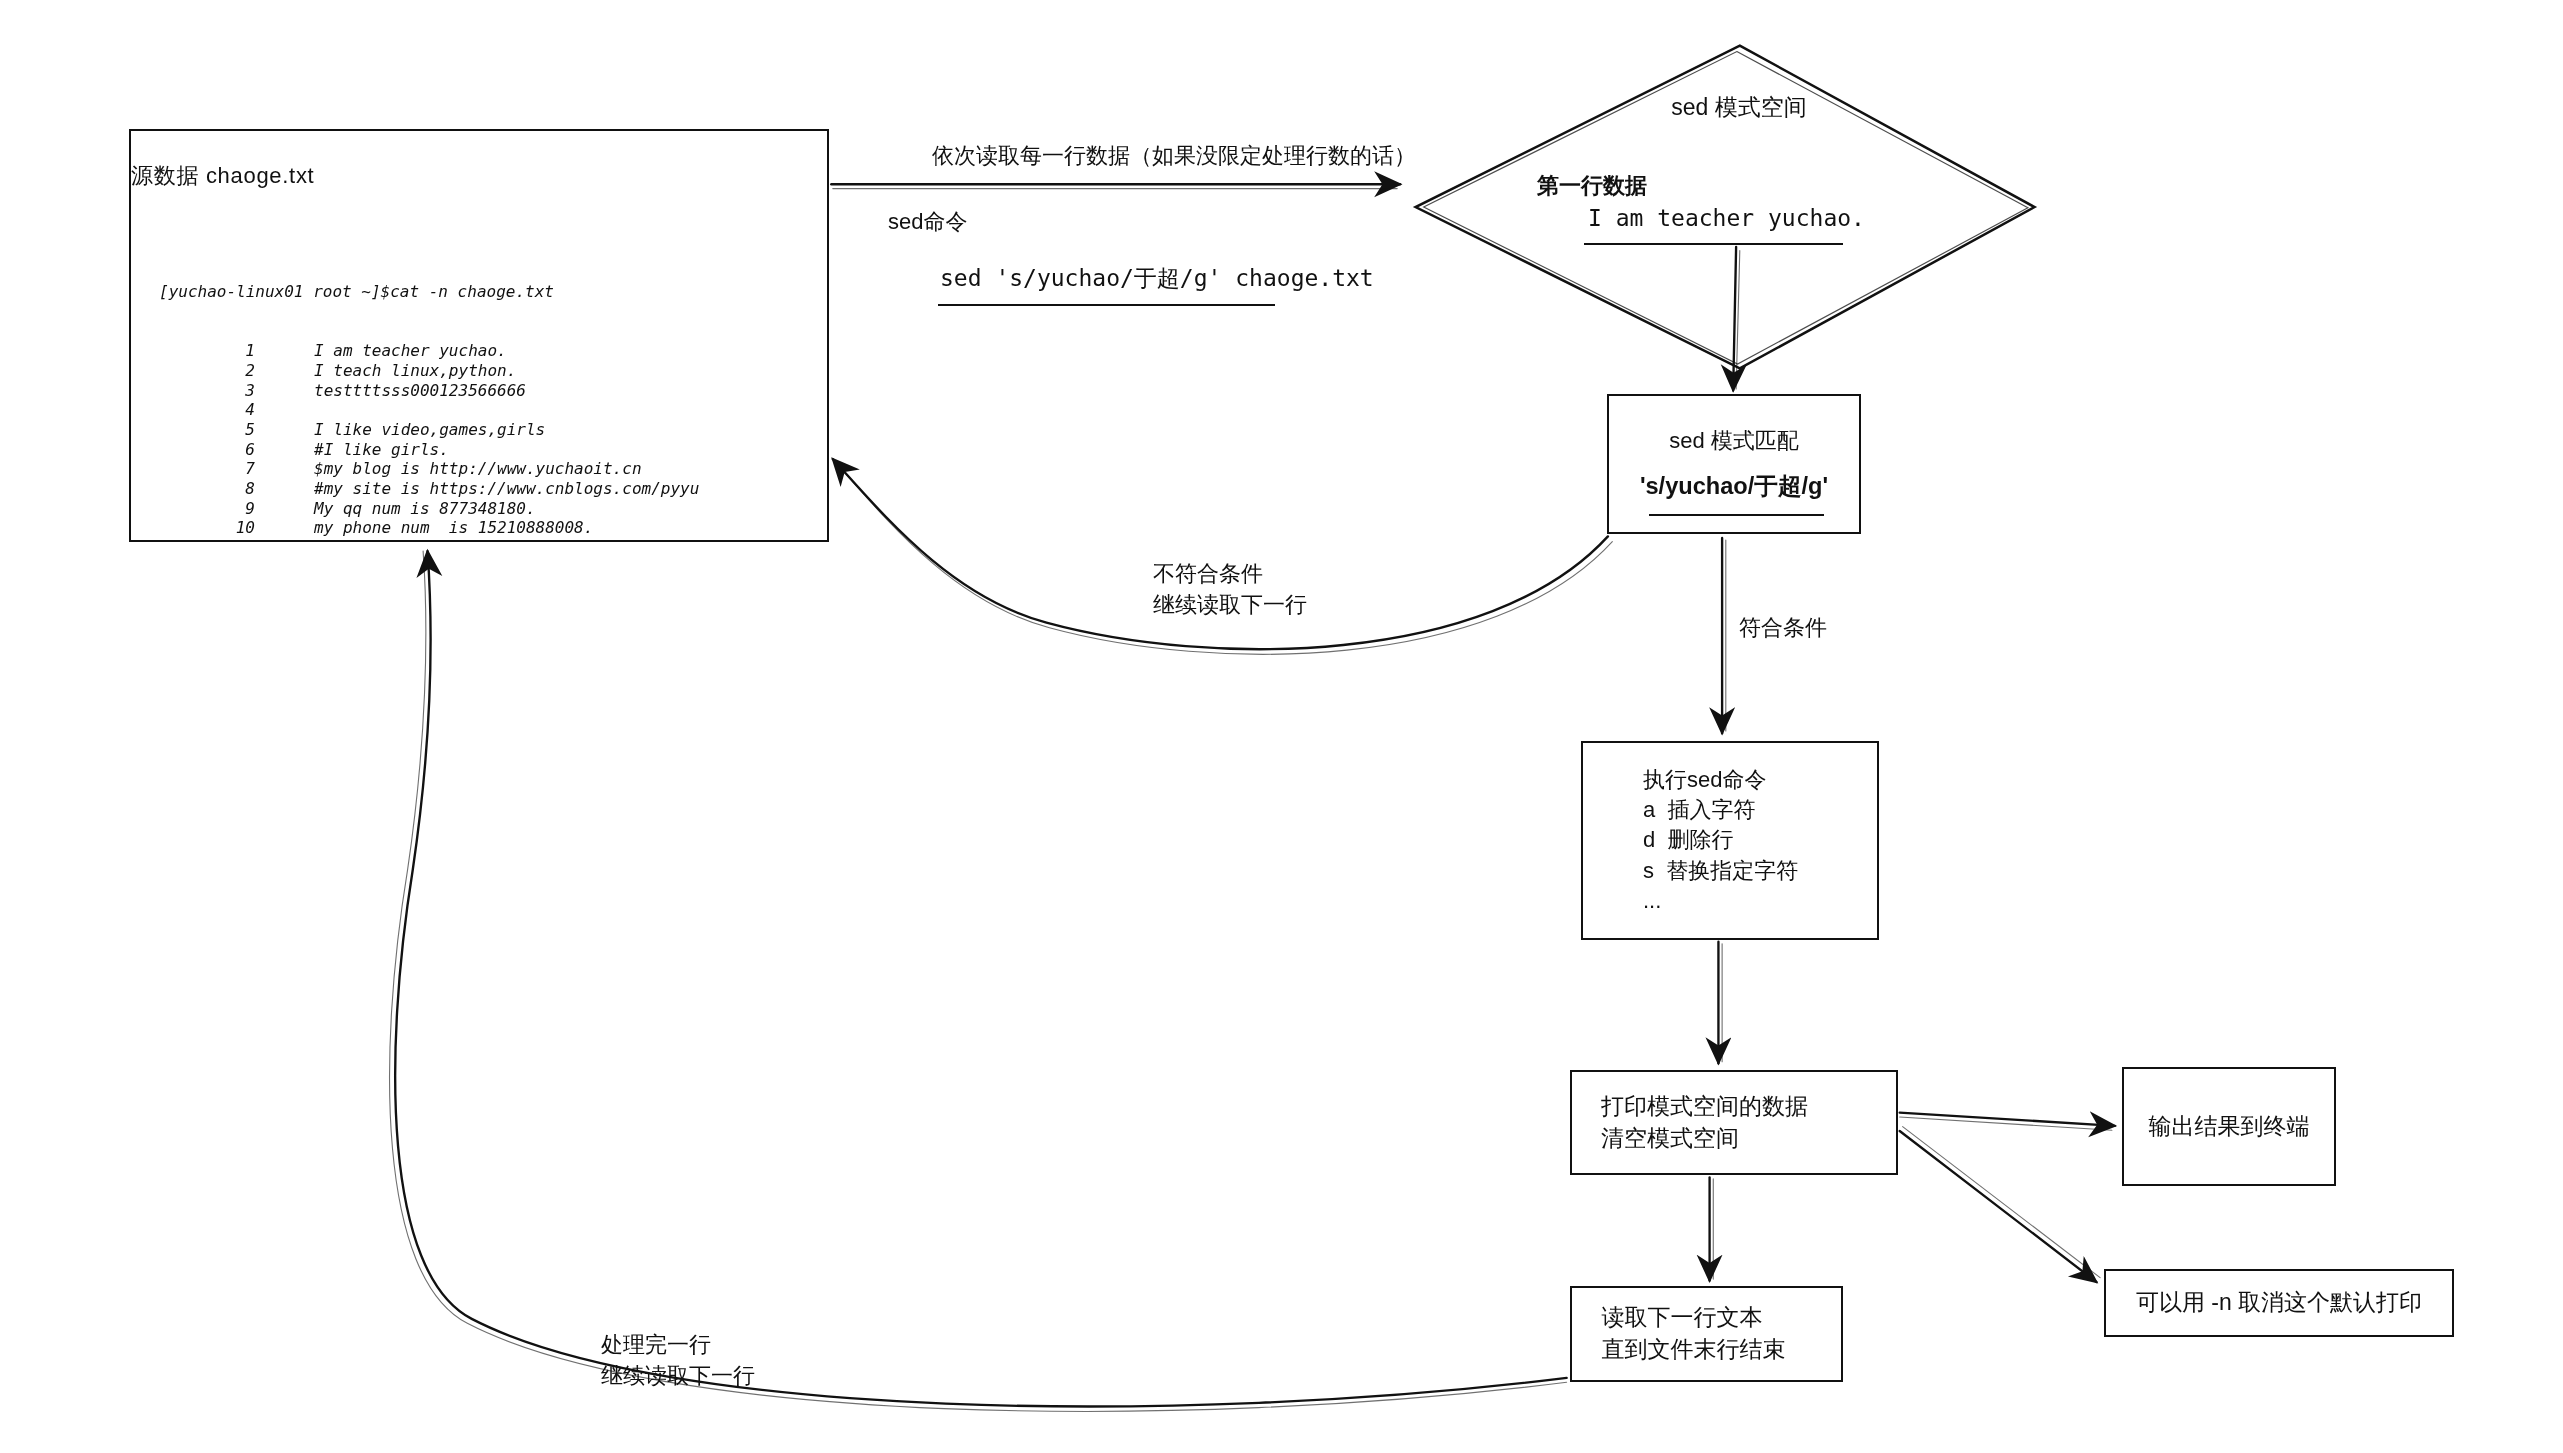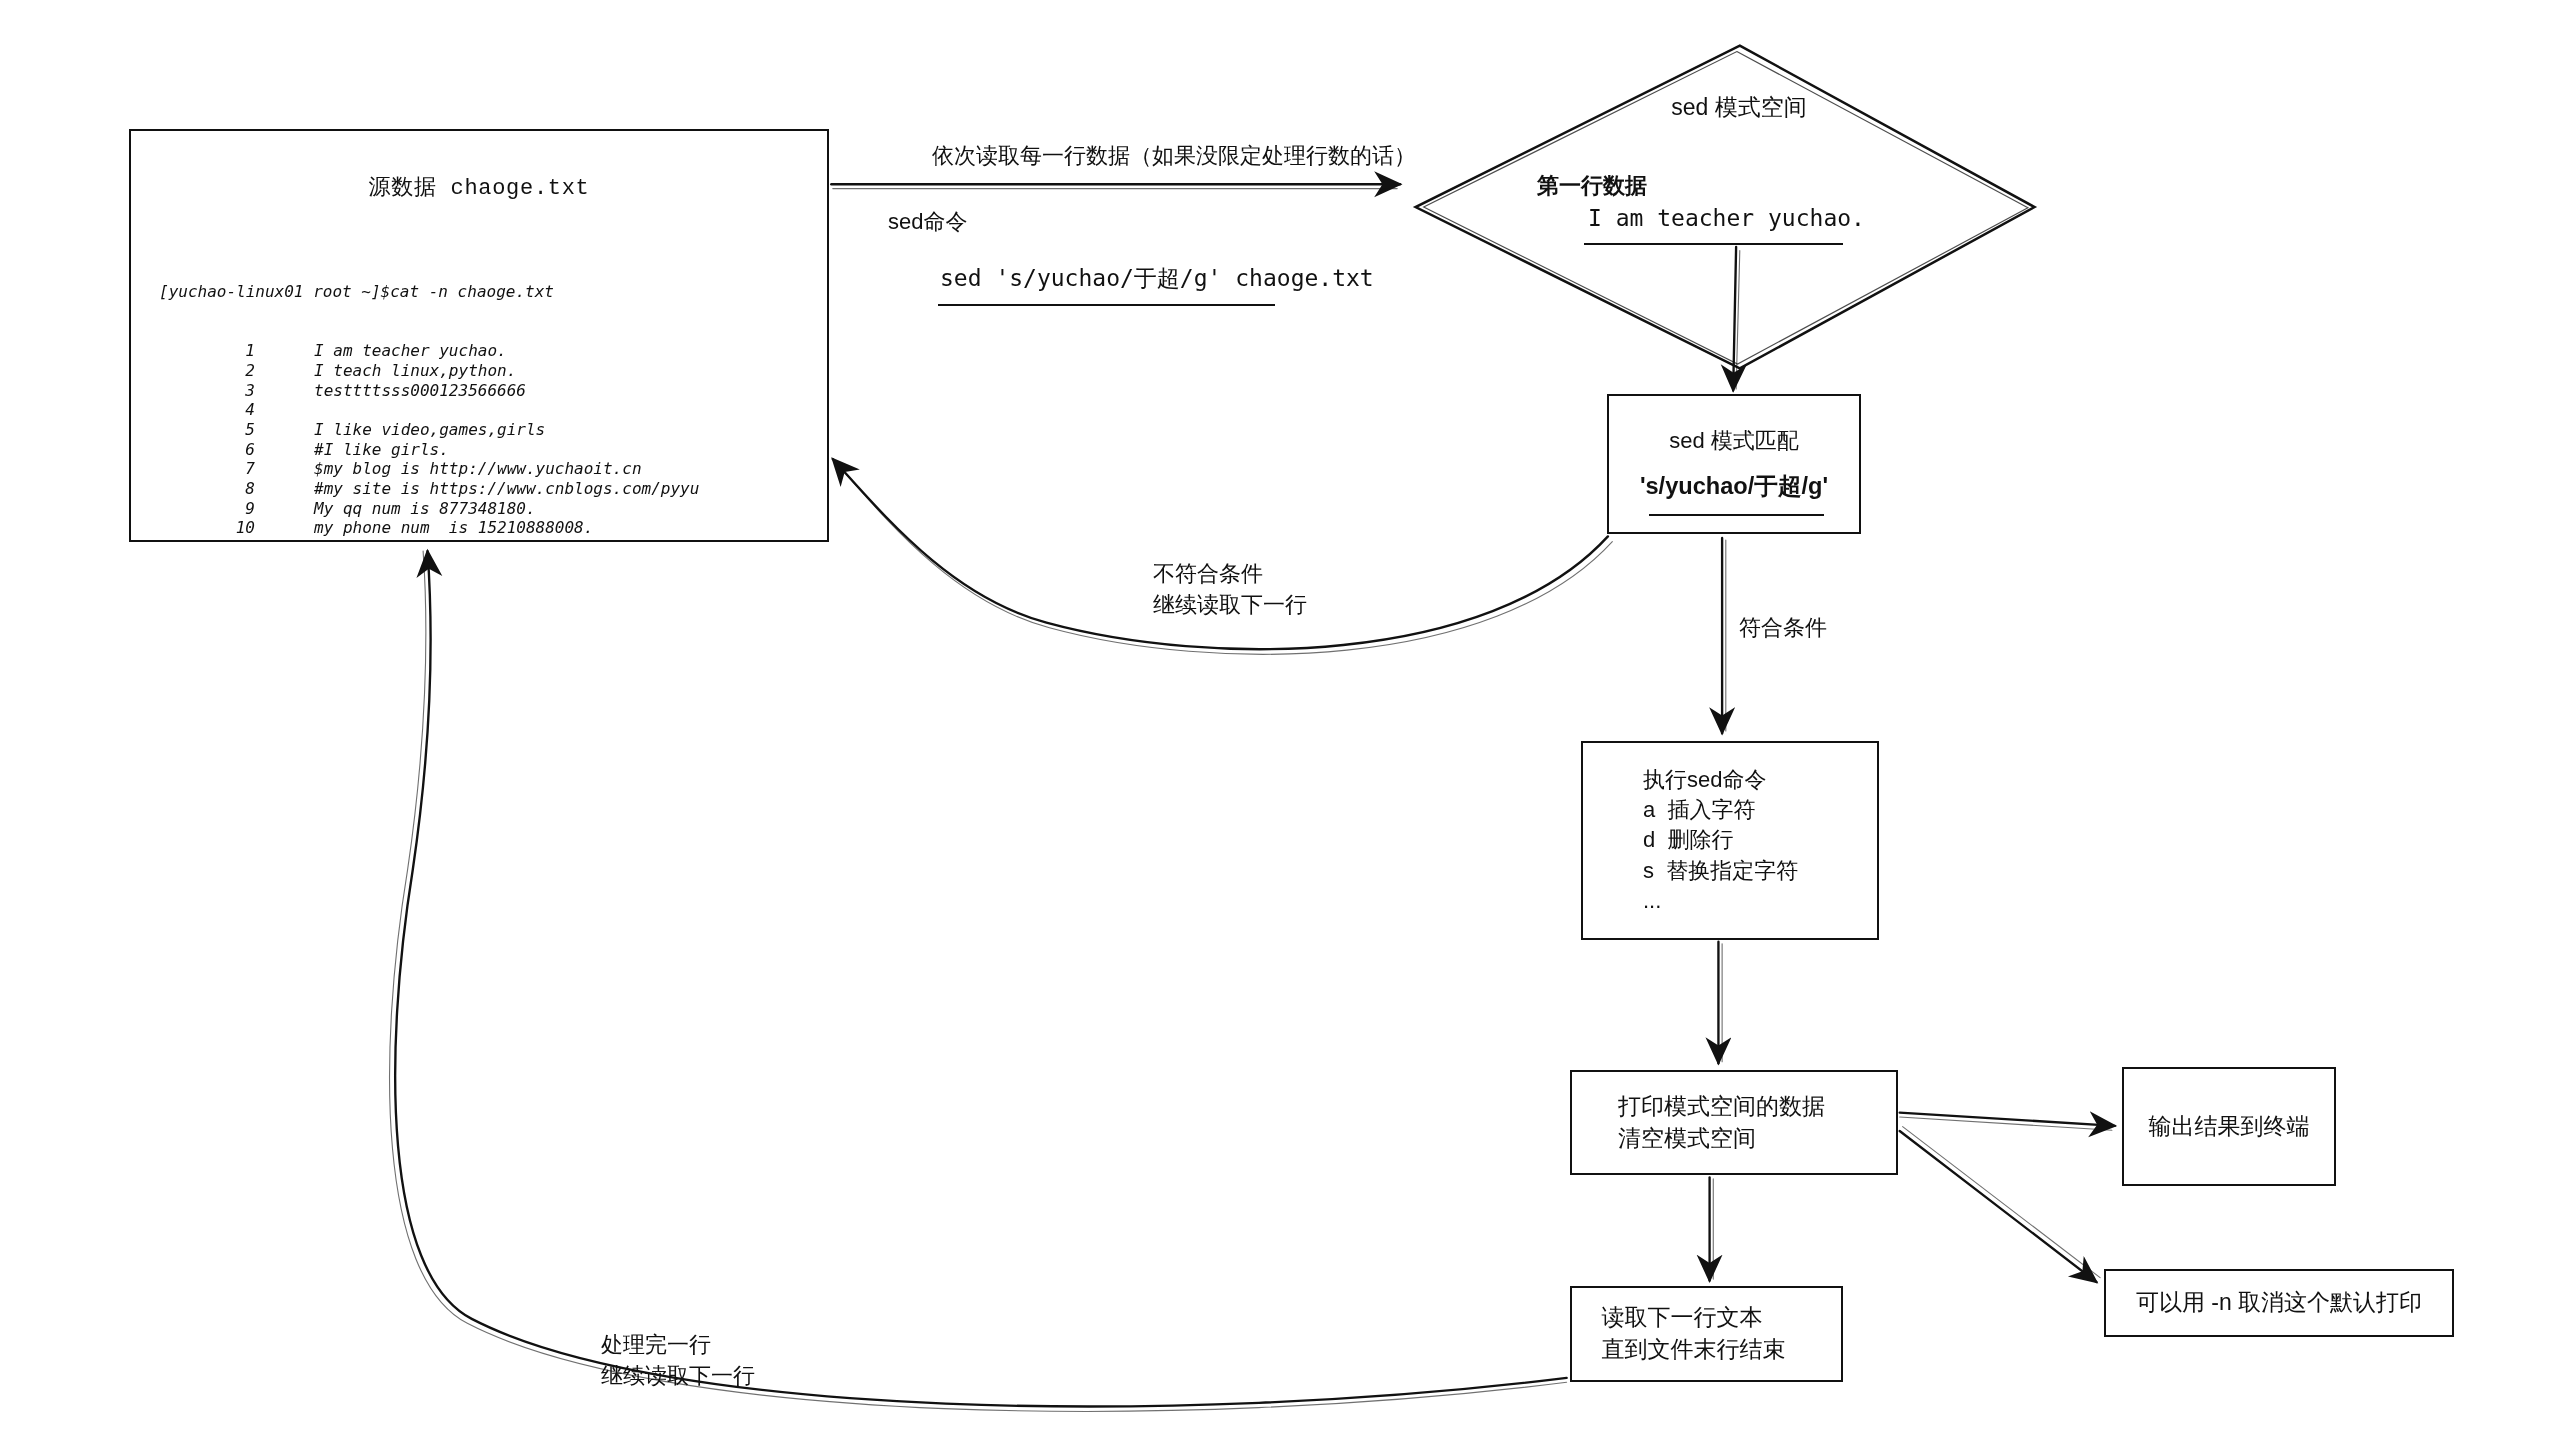--- a/index.html
+++ b/index.html
@@ -4,22 +4,22 @@
 <style>
   html,body{margin:0;padding:0;background:#ffffff;}
   body{font-family:"Liberation Sans","DejaVu Sans",sans-serif;color:#111;}
   #stage{position:relative;width:2563px;height:1453px;background:#fff;overflow:hidden;}
   svg.layer{position:absolute;left:0;top:0;width:2563px;height:1453px;pointer-events:none;}
 
   .node{position:absolute;box-sizing:border-box;}
 
   
   #terminal-box{left:129px;top:129px;width:700px;height:413px;border:2.2px solid #111;background:#fff;}
-  #terminal-title{position:absolute;left:0;top:41px;width:100%;text-align:center;
-     font-family:Liberation Mono, monospace;font-size:22px;letter-spacing:0.7px;}
+  #terminal-title{position:absolute;left:0;top:30px;width:100%;text-align:left;
+     font-family:Liberation Sans, sans-serif;font-size:22px;letter-spacing:0.7px;}
   #terminal-body{position:absolute;left:28px;top:112px;right:5.9px;
      font-family:"DejaVu Sans Mono","Liberation Mono",monospace;font-size:16px;line-height:1.23;white-space:pre;font-style:italic;}
   #terminal-body .ln{display:inline-block;width:96px;text-align:right;padding-right:0;}
   #terminal-body .tx{display:inline-block;padding-left:59px;}
 
   
   .hbox{border:2.2px solid #111;background:#fff;display:flex;flex-direction:column;
         align-items:center;justify-content:center;}
   .hbox .line{font-size:23px;line-height:1.45;white-space:pre;}
   .hbox.left .line{width:100%;}
@@ -28,21 +28,21 @@
   #match-box .t1{font-size:22px;margin-bottom:11.8px;}
   #match-box .t2{font-size:23.6px;font-weight:600;position:relative;}
   #match-underline{position:absolute;left:1649px;top:514px;width:175px;height:0;
      border-top:2.2px solid #111;}
 
   #exec-box{left:1581px;top:741px;width:298px;height:199px;align-items:flex-start;
      justify-content:center;padding-left:60px;}
   #exec-box .line{font-size:22px;line-height:1.37;text-align:left;}
 
   #print-box{left:1570px;top:1070px;width:328px;height:105px;align-items:flex-start;
-     justify-content:center;padding-left:46px;}
+     justify-content:center;padding-left:29px;}
   #print-box .line{font-size:23px;line-height:1.38;text-align:left;}
 
   #next-line-box{left:1570px;top:1286px;width:273px;height:96px;align-items:flex-start;
      justify-content:center;padding-left:29.5px;}
   #next-line-box .line{font-size:23px;line-height:1.38;text-align:left;}
 
   #output-box{left:2122px;top:1067px;width:214px;height:119px;}
   #output-box .line{font-size:23px;}
 
   #nopt-box{left:2104px;top:1269px;width:350px;height:68px;}

